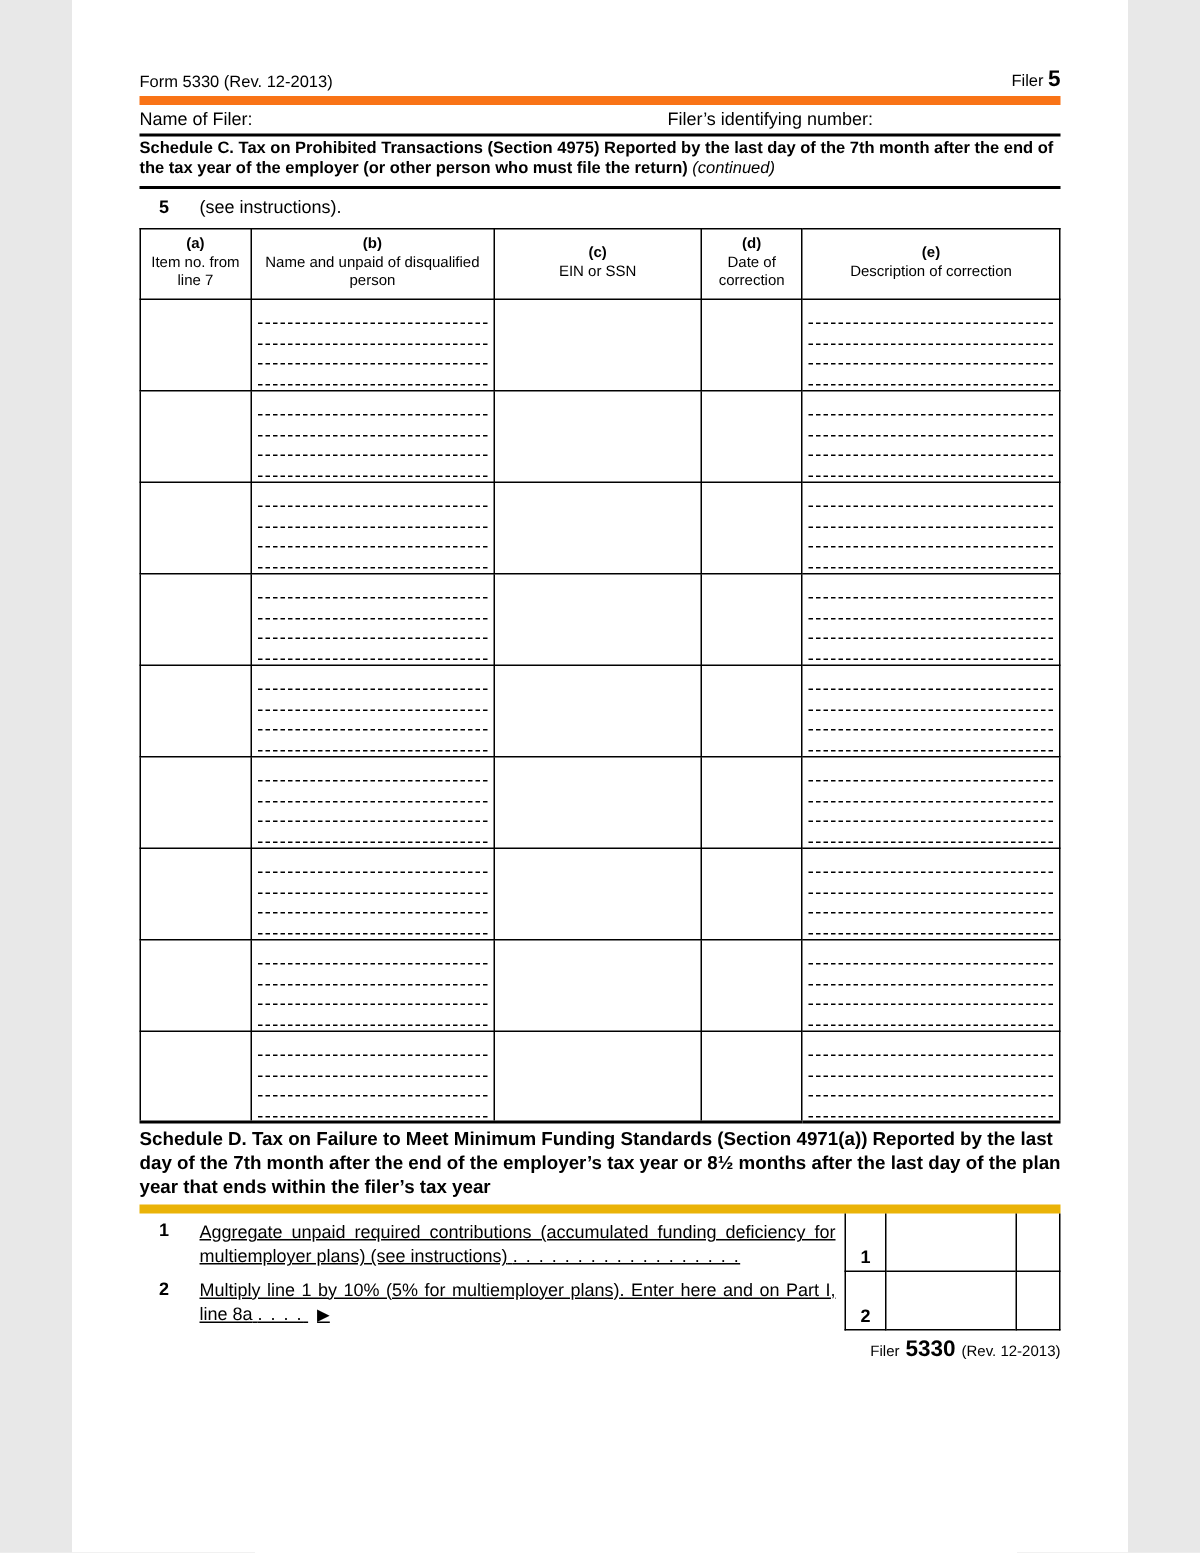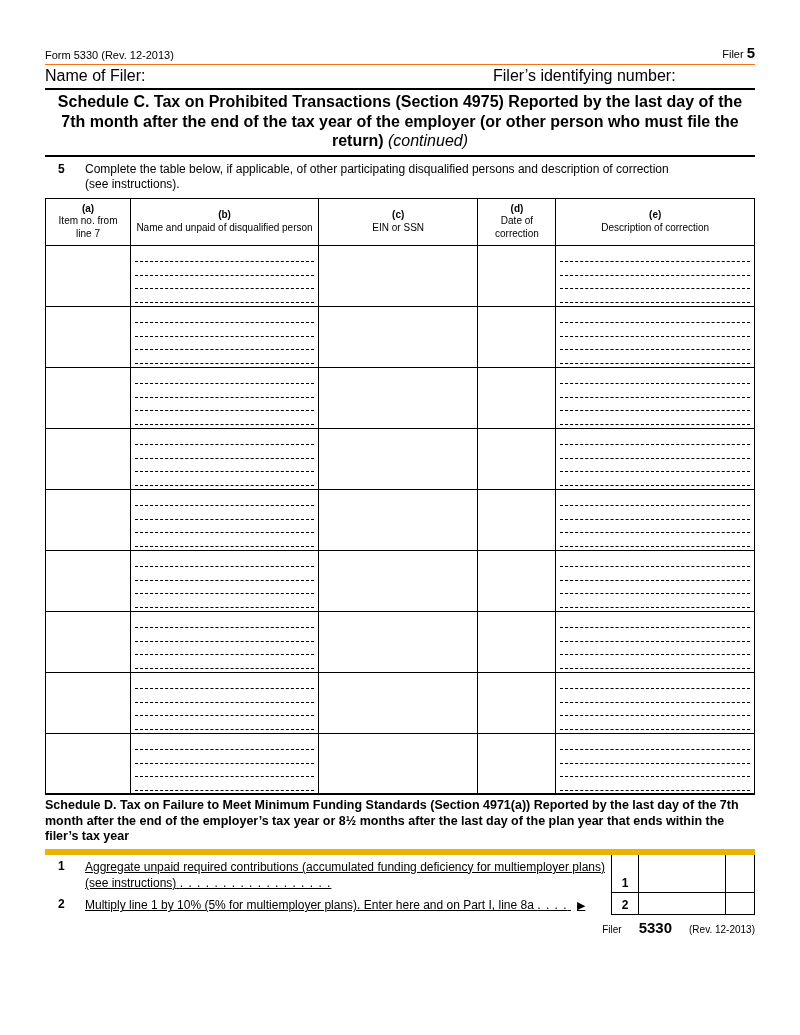--- a/index.html
+++ b/index.html
@@ -1,34 +1,34 @@
 <!DOCTYPE html>
 <html><head>
 <meta charset="utf-8">
 <style>
   * { margin: 0; padding: 0; box-sizing: border-box; }
   html, body { background: #e8e8e8; }
   body { font-family: "Liberation Sans", sans-serif; color: #000; }
   .page {
-    width: 800px; height: 1035px; background: #fff; margin: 0 auto;
+    width: 704px; height: 1035px; background: #fff; margin: 0 auto;
     padding: 44px 45px 0 45px; position: relative;
   }
   
   .top-row { display: flex; justify-content: space-between; align-items: flex-end; padding-bottom: 3px; }
   .form-id { font-size: 11px; }
   .page-indicator { font-size: 11px; }
   .page-indicator b { font-size: 15px; font-weight: bold; margin-left: 3px; }
   
-  .filer-row { display: flex; border-top: 1px solid #f97316; border-bottom: 2px solid #000; font-size: 16px; }
+  .filer-row { display: flex; border-top: 6px solid #f97316; border-bottom: 2px solid #000; font-size: 12px; }
   .filer-cell { padding: 2px 0 3px 0; display: flex; }
   .filer-name { flex: 1; }
   .filer-id { width: 262px; }
   .fill-area { flex: 1; min-height: 12px; }
   
-  .schc-title { font-size: 16px; font-weight: bold; line-height: 1.22; border-bottom: 2px solid #000; padding: 2px 0 4px 0; text-align: center; }
+  .schc-title { font-size: 11px; font-weight: bold; line-height: 1.22; border-bottom: 2px solid #000; padding: 2px 0 4px 0; }
   .schc-title .cont { font-weight: normal; font-style: italic; }
   
   .line5 { display: flex; font-size: 12px; padding: 5px 0 6px 0; }
   .line5-num { width: 40px; font-weight: bold; padding-left: 13px; }
   .line5-text { flex: 1; line-height: 1.25; }
   
   table.schc { width: 100%; border-collapse: collapse; table-layout: fixed; }
   table.schc th {
     border: 1px solid #000; font-weight: normal; font-size: 10px; line-height: 1.25;
     text-align: center; vertical-align: middle; height: 47px; padding: 2px 4px;
@@ -47,21 +47,21 @@
   .sd-text .arrow { font-size: 11px; margin-left: 6px; }
   .sd-boxnum {
     width: 28px; border-left: 1px solid #000; border-right: 1px solid #000; border-bottom: 1px solid #000;
     font-weight: bold; text-align: center; display: flex; align-items: flex-end; justify-content: center;
     padding-bottom: 2px;
   }
   .sd-amt { width: 86px; border-bottom: 1px solid #000; }
   .sd-cents { width: 30px; border-left: 1px solid #000; border-right: 1px solid #000; border-bottom: 1px solid #000; }
   
   .footer { text-align: right; font-size: 10px; padding: 4px 0 0 0; }
-  .footer .f-num { font-size: 15px; font-weight: bold; margin: 0 17px; }
+  .footer .f-num { font-size: 15px; font-weight: bold; margin: 0 4px; }
 </style>
 </head>
 <body>
 
 <div class="page">
 
   <div class="top-row">
     <span class="form-id">Form 5330 (Rev. 12-2013)</span>
     <span class="page-indicator">
       <span>Filer</span><b>5</b>
@@ -80,21 +80,20 @@
   </div>
 
   <div class="schc-title">
     <span>Schedule C. Tax on Prohibited Transactions (Section 4975) Reported by the last day of the 7th month after the end of the tax year of the employer (or other person who must file the return)</span>
     <span class="cont">(continued)</span>
   </div>
 
   <div class="line5">
     <div class="line5-num">5</div>
     <div class="line5-text">
-      <div>Complete the table below, if applicable, of other participating disqualified persons and description of correction</div>
       <div>(see instructions).</div>
     </div>
   </div>
 
   <table class="schc">
     <colgroup>
       <col style="width:12%">
       <col style="width:26.5%">
       <col style="width:22.5%">
       <col style="width:11%">

